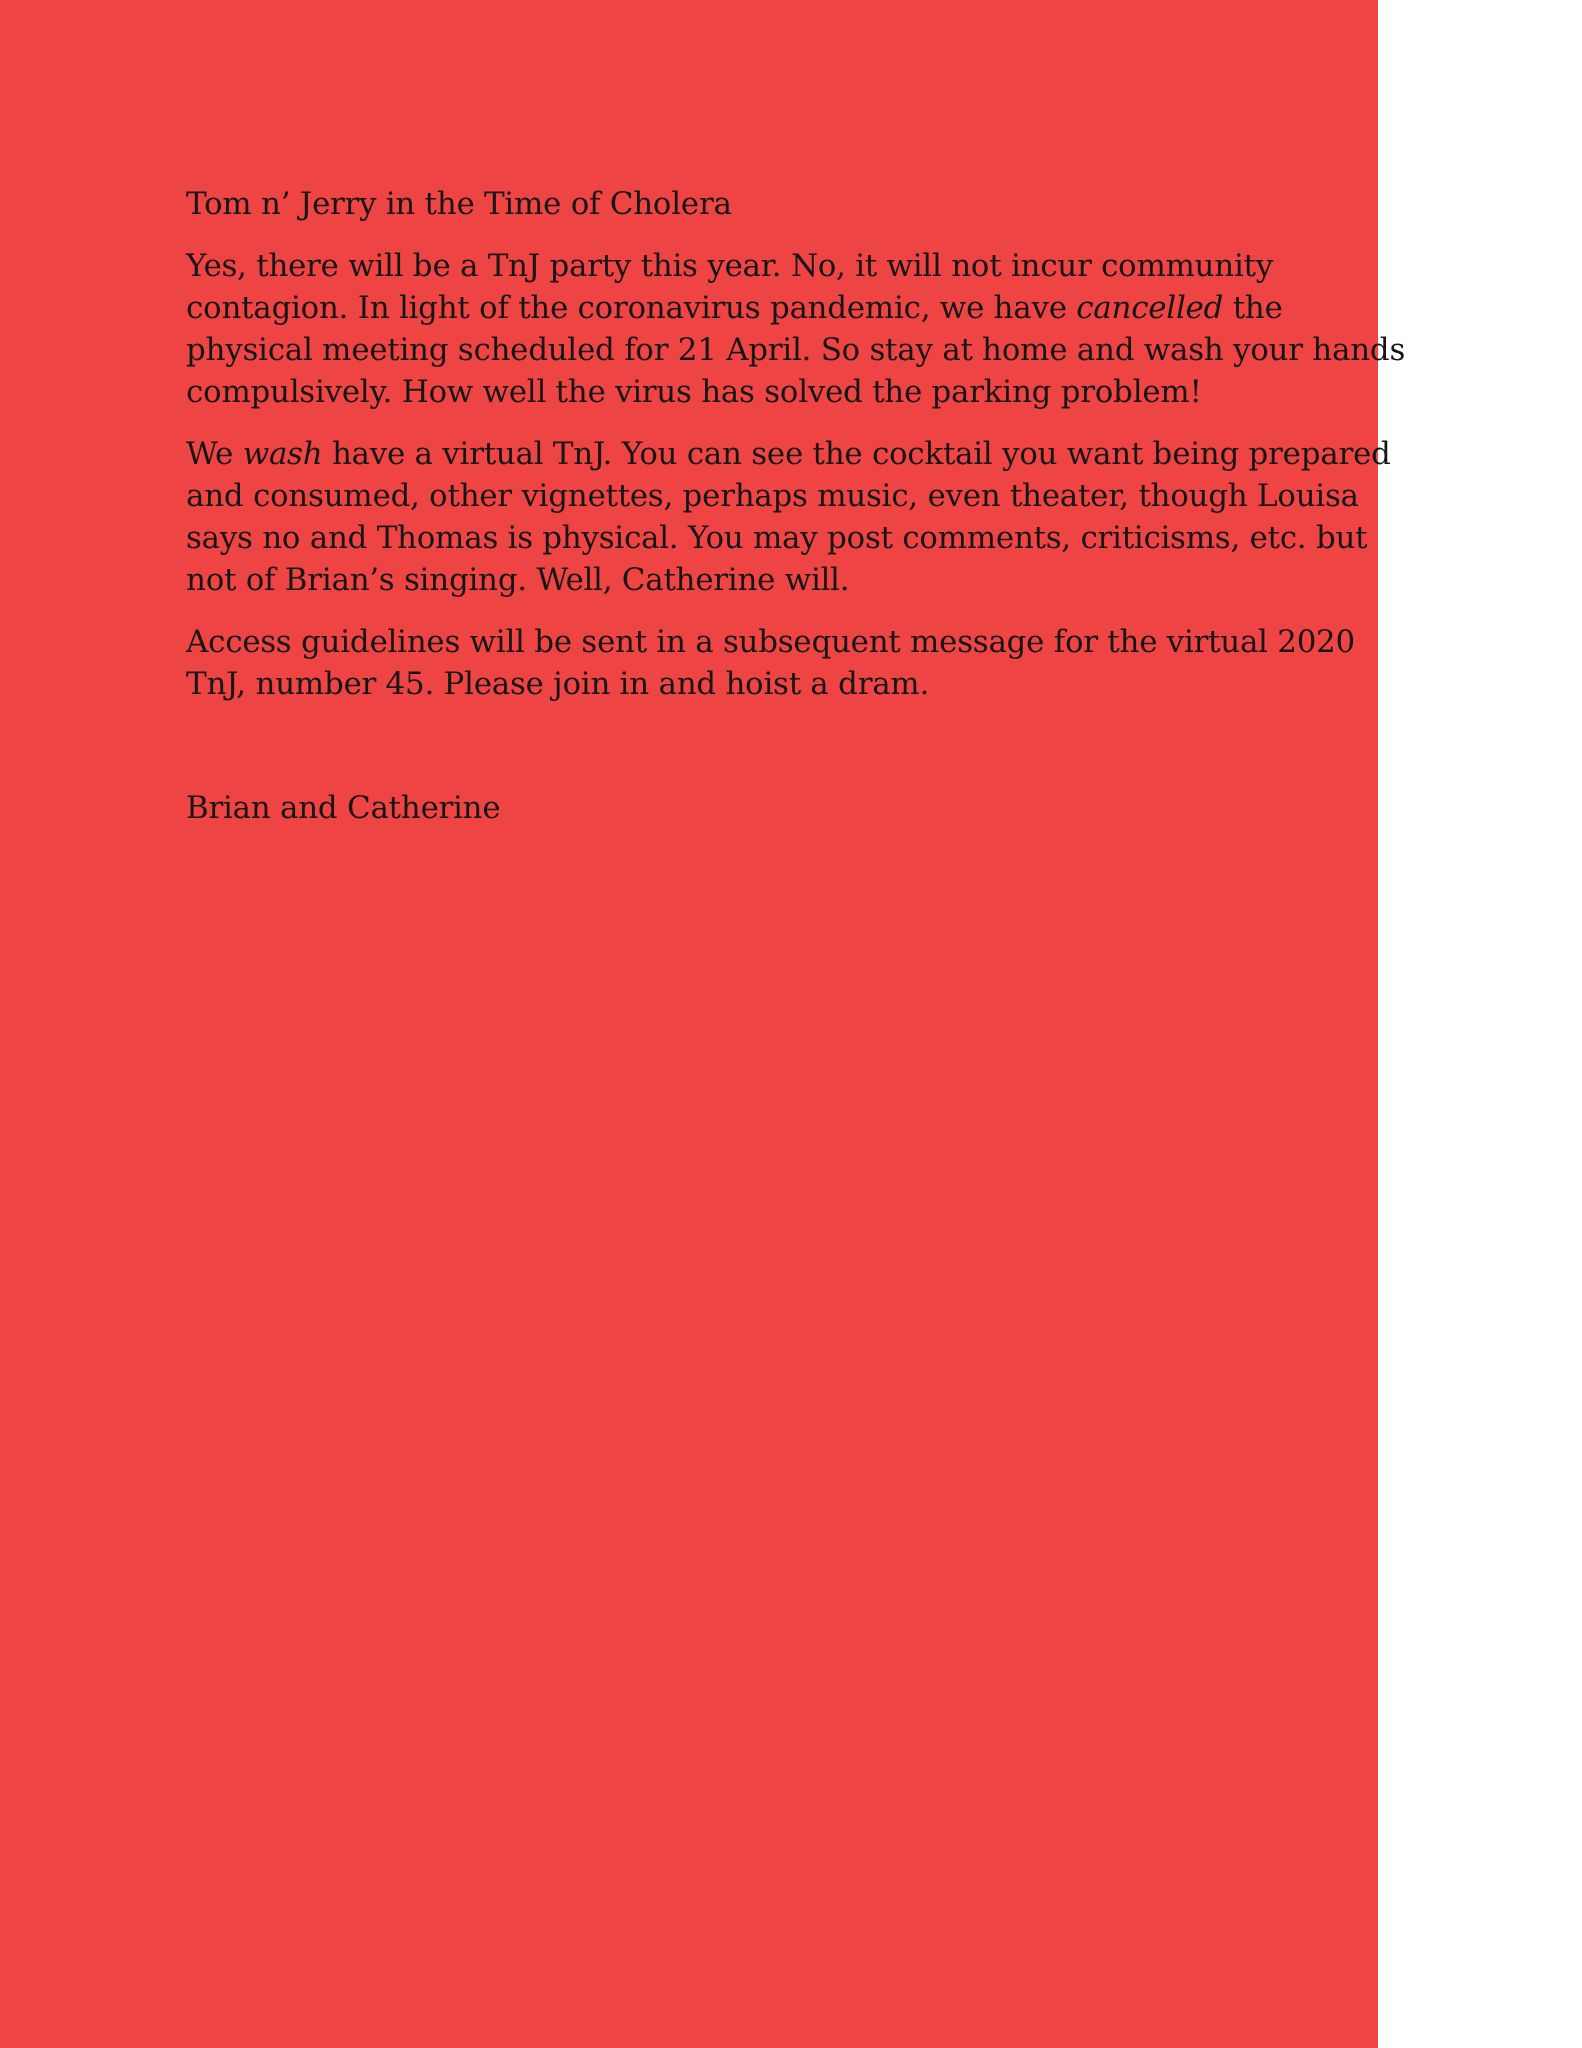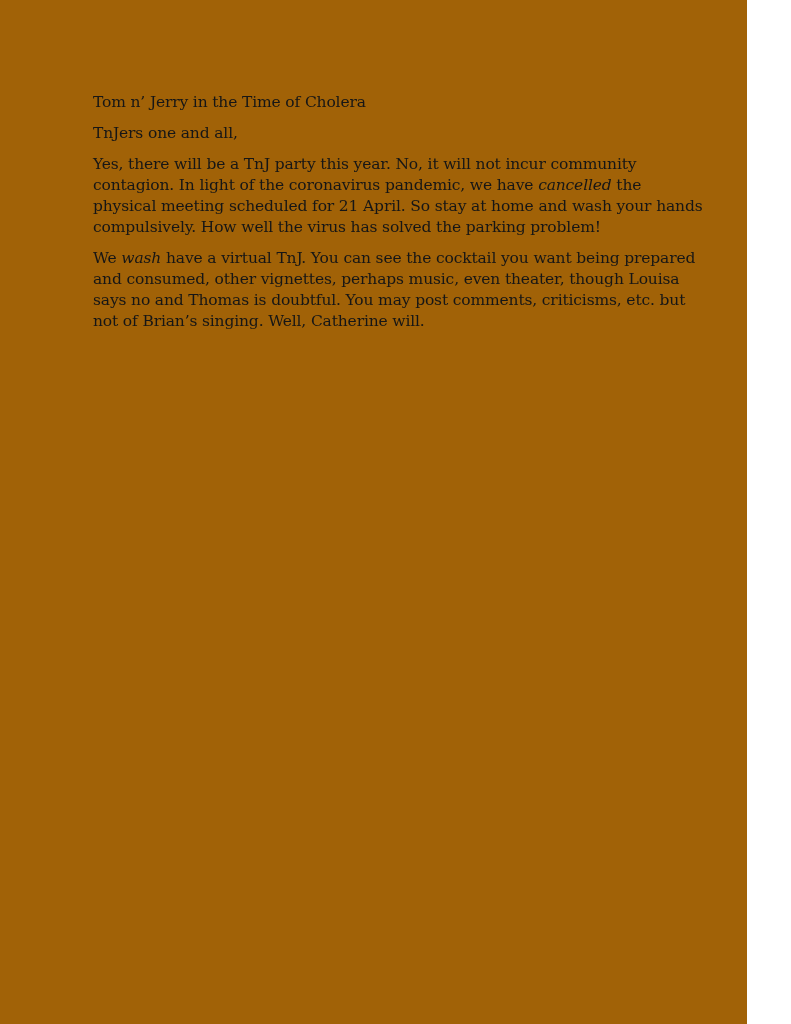--- a/index.html
+++ b/index.html
@@ -7,23 +7,23 @@
     padding: 0;
   }
   body {
     width: 791px;
     height: 1024px;
     background: #ffffff;
     overflow: hidden;
   }
   .page {
     position: relative;
-    width: 747px;
+    width: 689px;
     height: 1024px;
-    background: #a16207;
+    background: #ef4444;
   }
   .content {
     position: absolute;
     top: 92px;
     left: 93px;
     width: 612px;
     font-family: "DejaVu Serif", "Liberation Serif", serif;
     font-size: 15.5px;
     line-height: 21px;
     color: #161616;
@@ -41,24 +41,25 @@
   }
 </style>
 </head>
 <body>
 
 <div class="page">
   <div class="content">
 
     <p class="para">Tom n’ Jerry in the Time of Cholera</p>
 
-    <p class="para">TnJers one and all,</p>
 
     <p class="para"><span>Yes, there will be a TnJ party this year. No, it will not incur community contagion. In light of the coronavirus pandemic, we have </span><span class="italic">cancelled</span><span> the physical meeting scheduled for 21 April. So stay at home and wash your hands compulsively. How well the virus has solved the parking problem!</span></p>
 
-    <p class="para"><span>We </span><span class="italic">wash</span><span> have a virtual TnJ. You can see the cocktail you want being prepared and consumed, other vignettes, perhaps music, even theater, though Louisa says no and Thomas is doubtful. You may post comments, criticisms, etc. but not of Brian’s singing. Well, Catherine will.</span></p>
+    <p class="para"><span>We </span><span class="italic">wash</span><span> have a virtual TnJ. You can see the cocktail you want being prepared and consumed, other vignettes, perhaps music, even theater, though Louisa says no and Thomas is physical. You may post comments, criticisms, etc. but not of Brian’s singing. Well, Catherine will.</span></p>
 
+    <p class="para"><span>Access guidelines will be sent in a subsequent message for the virtual 2020 TnJ, number 45. Please join in and hoist a dram.</span></p>
 
     <div class="blank-line"></div>
 
+    <p class="para">Brian and Catherine</p>
 
   </div>
 </div>
 
 </body></html>

